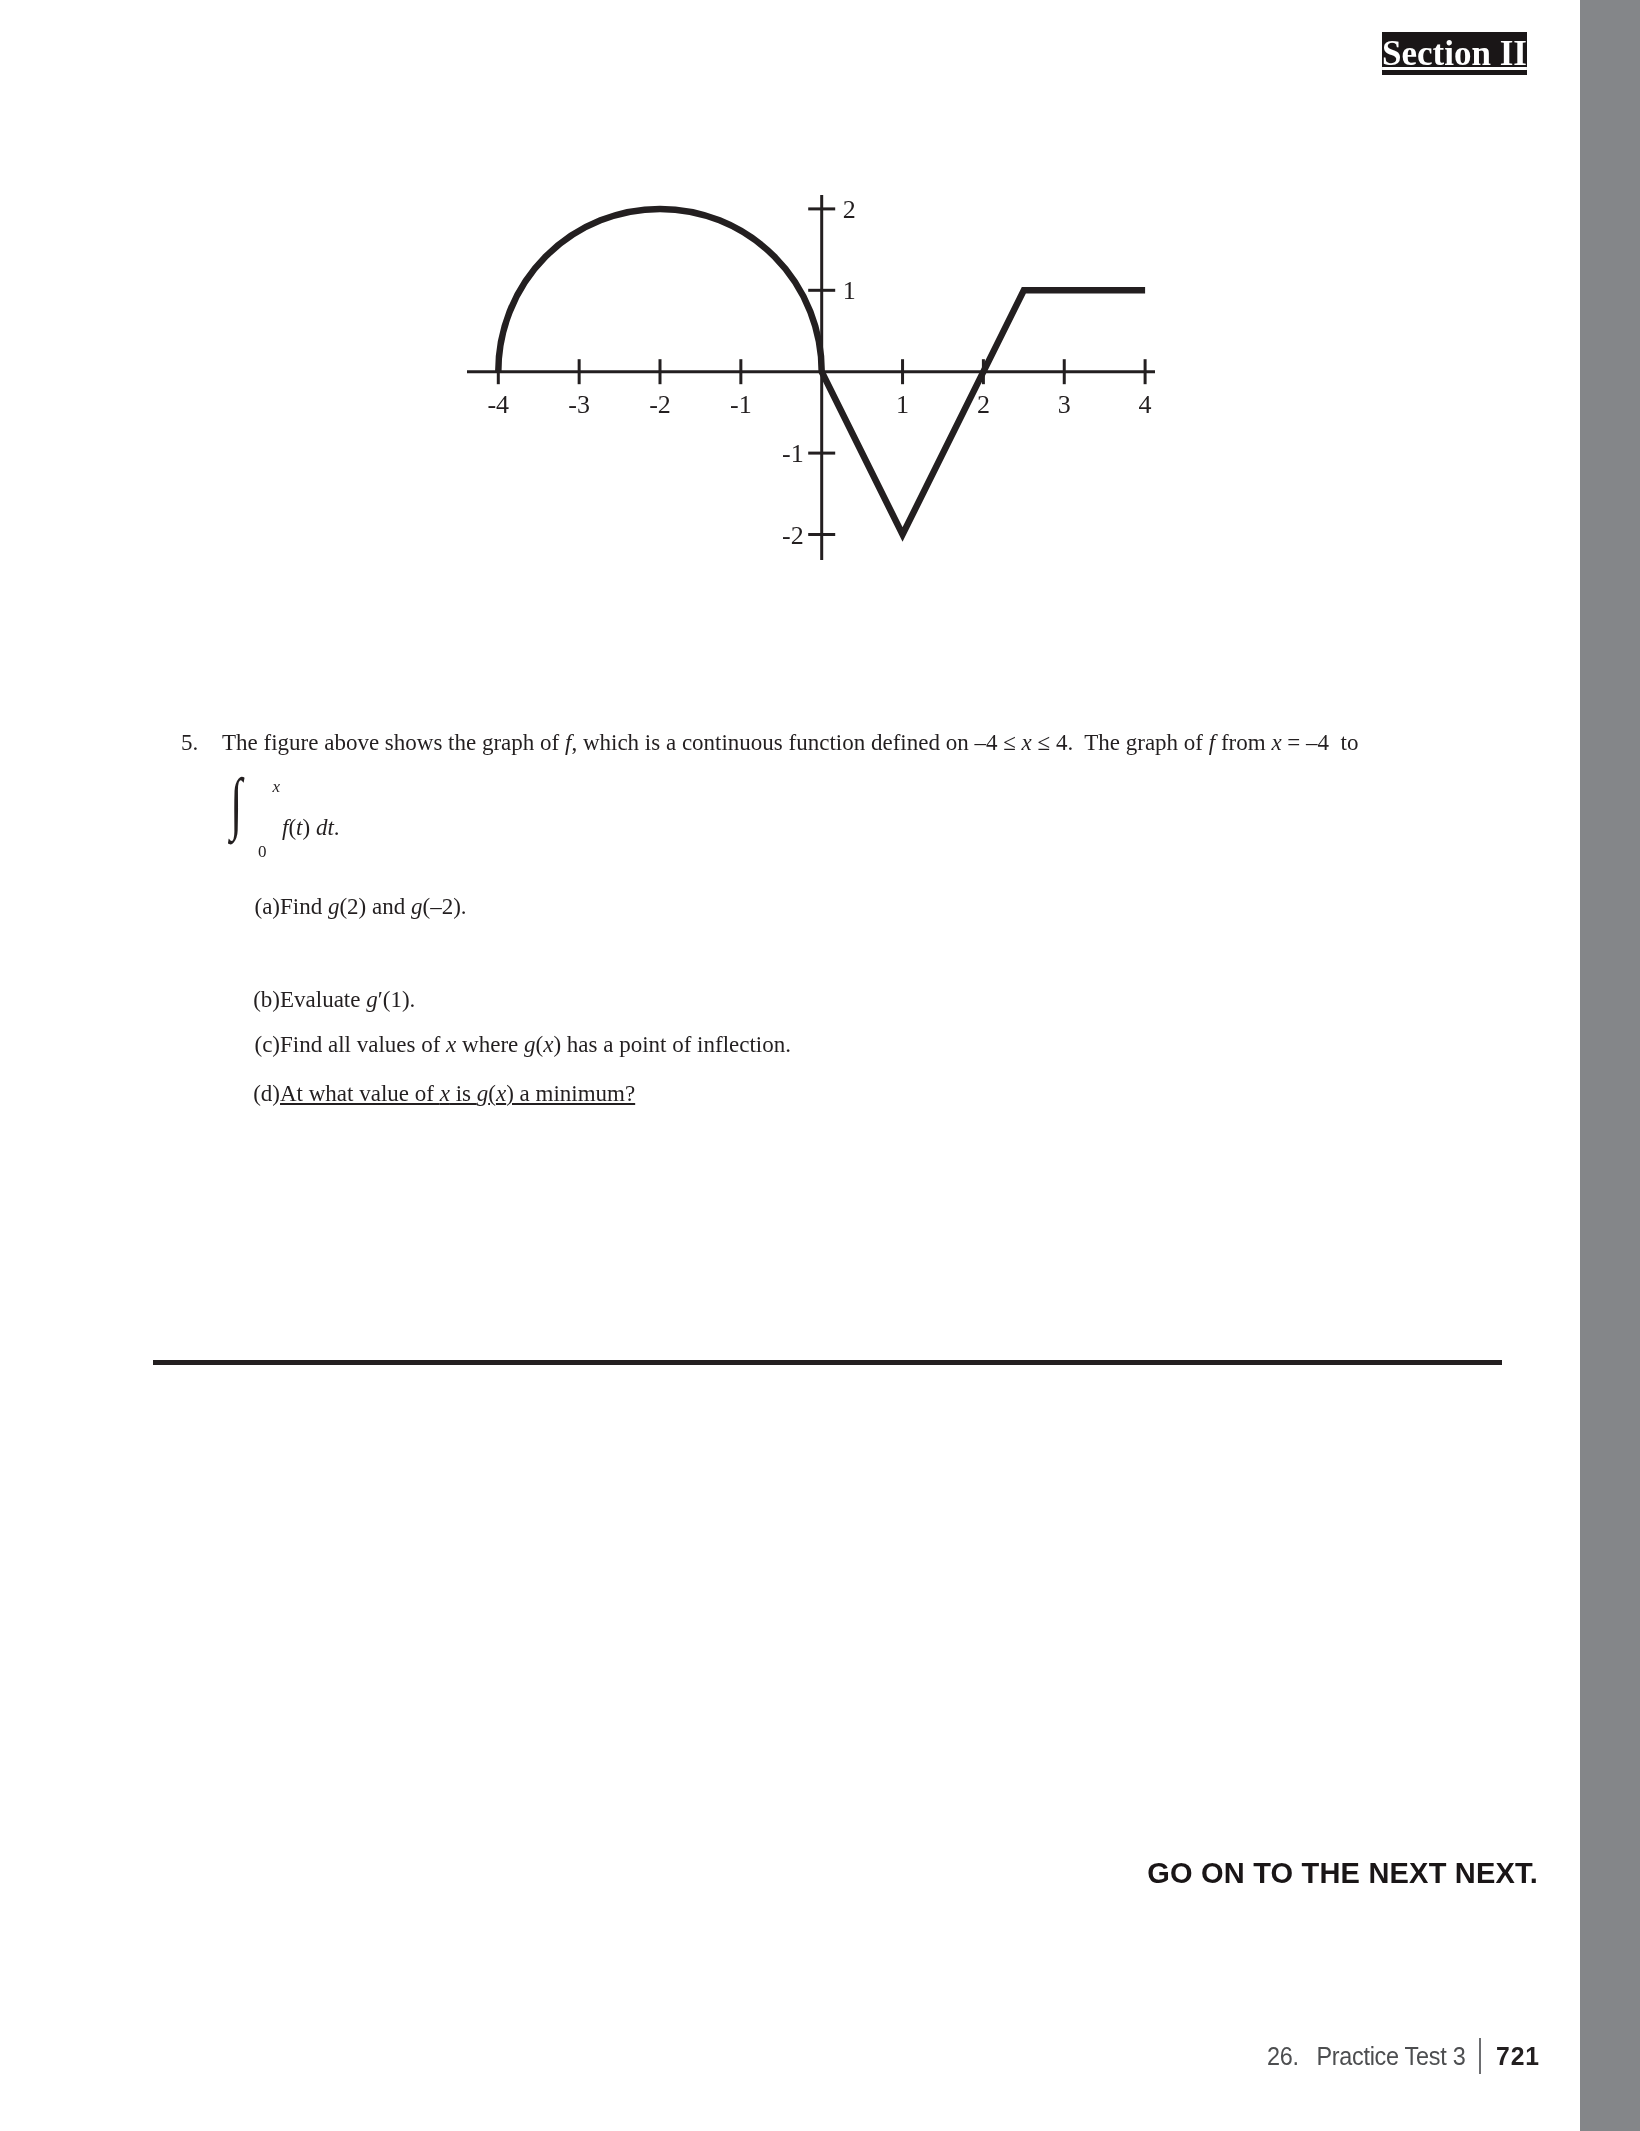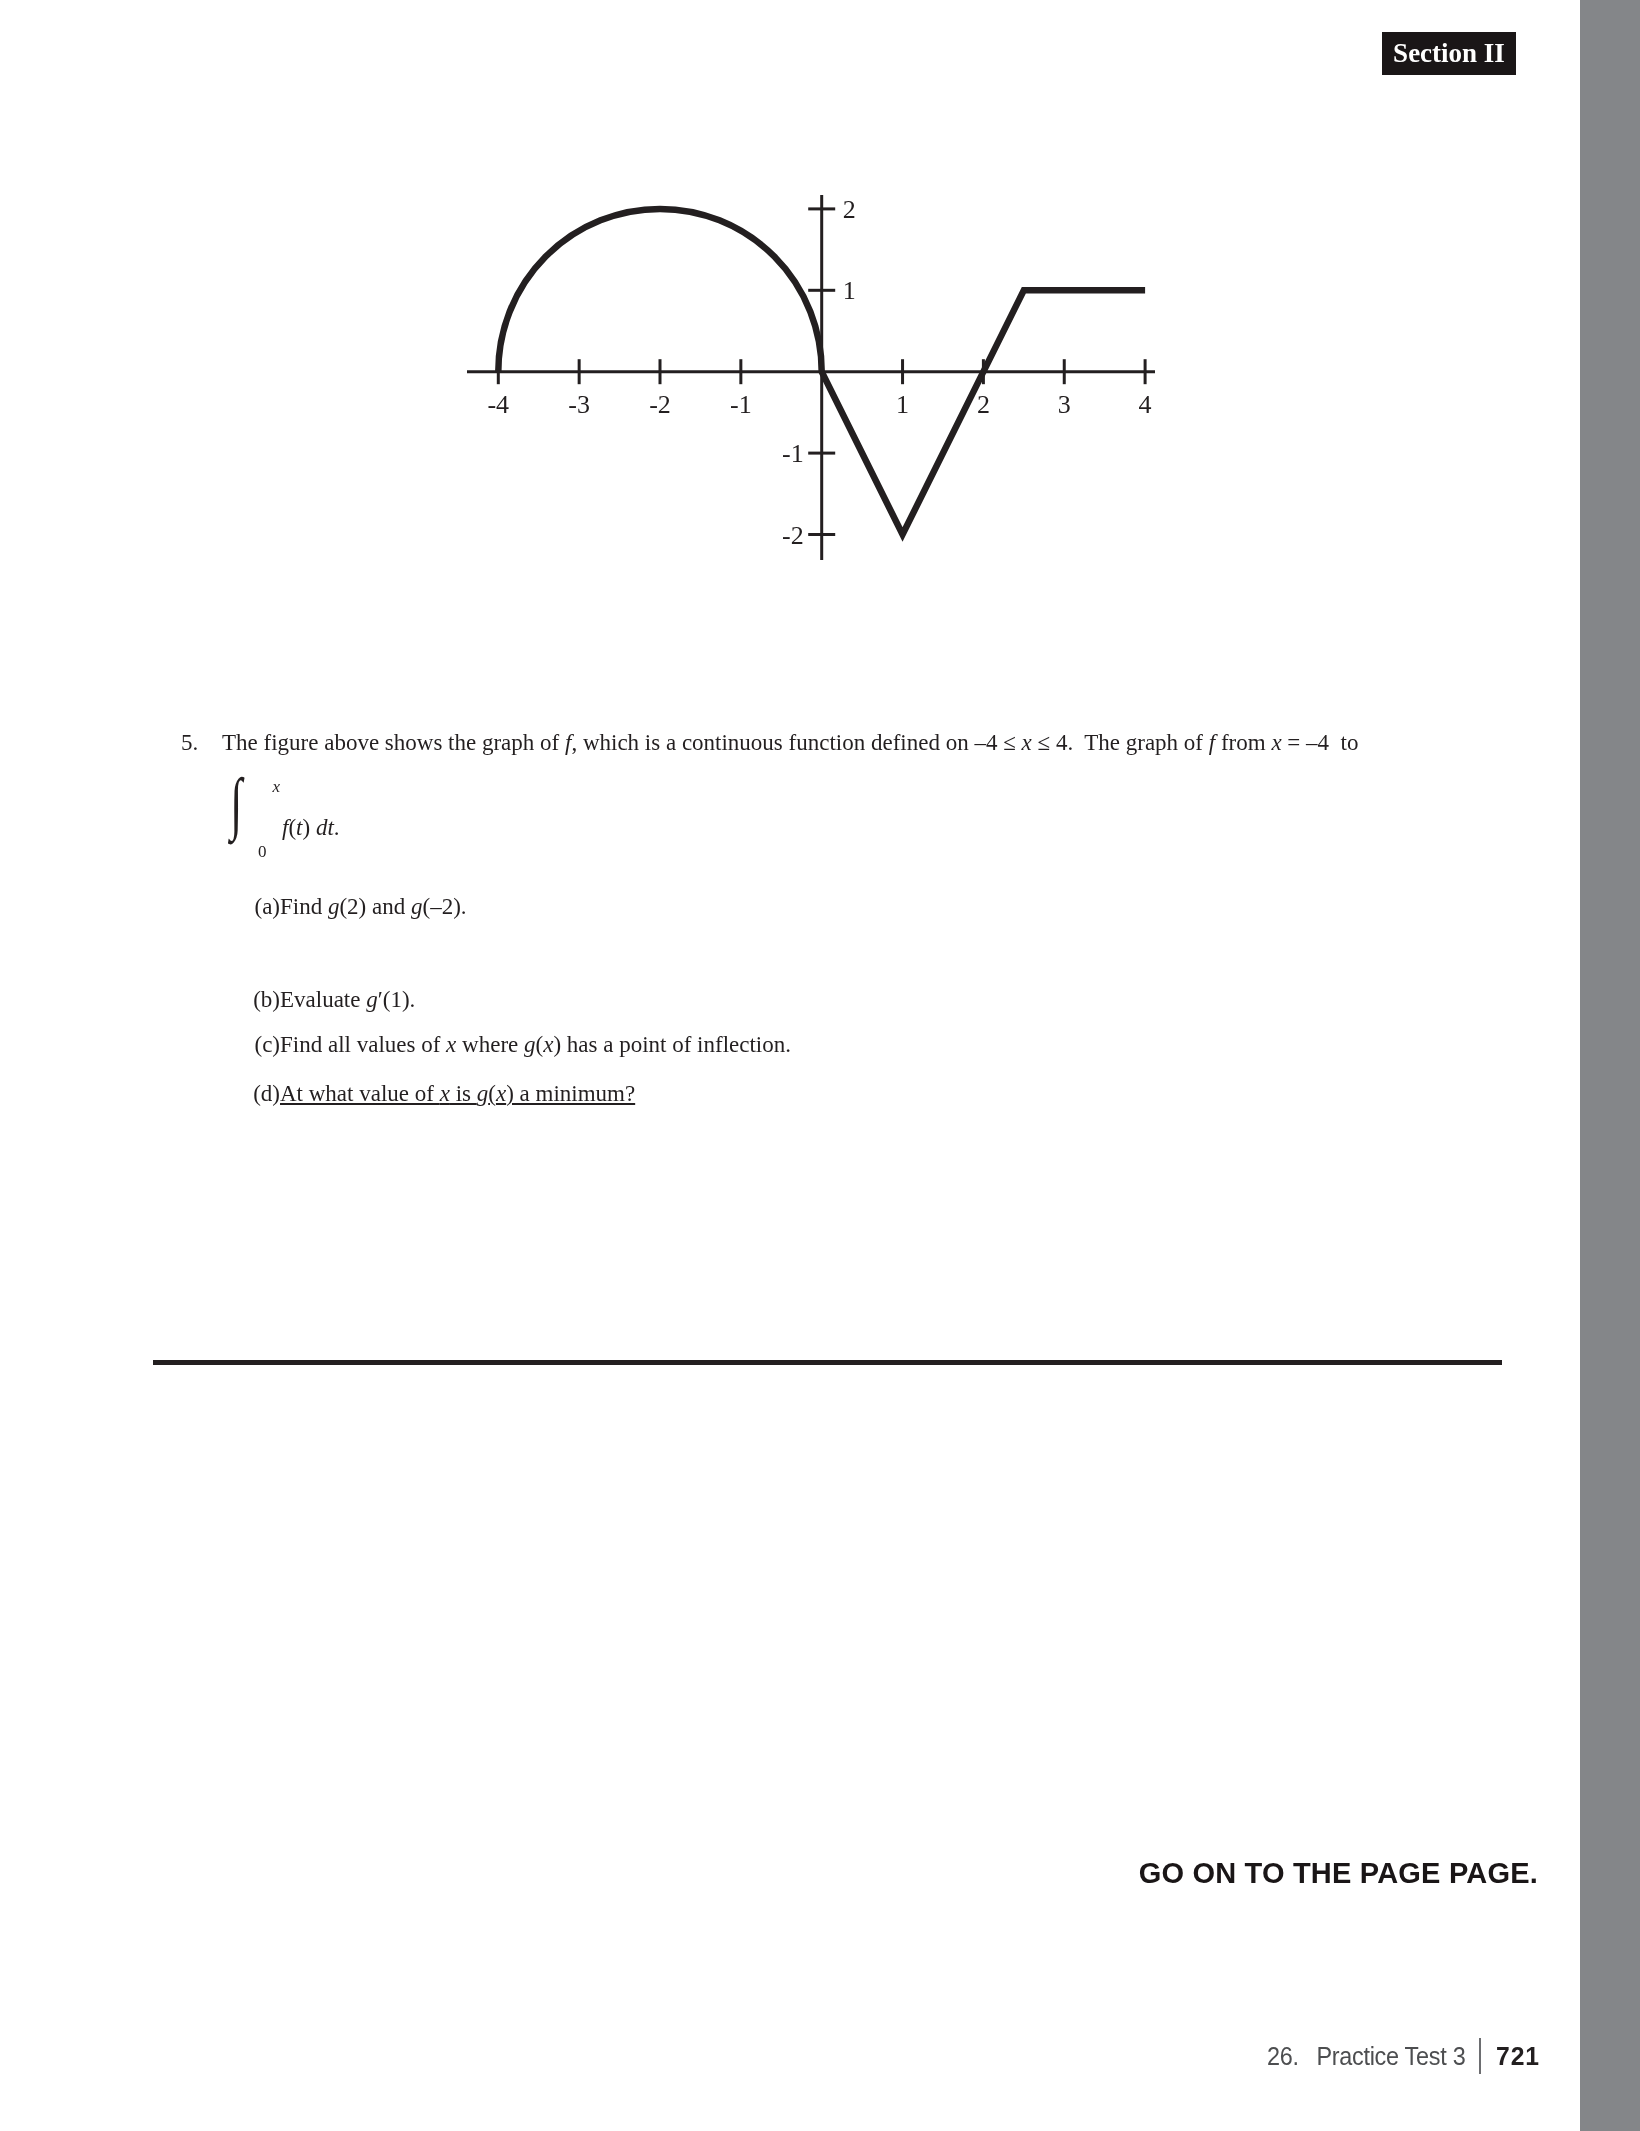--- a/index.html
+++ b/index.html
@@ -2,23 +2,23 @@
 <html><head>
 <meta charset="utf-8">
 <style>
   html,body{margin:0;padding:0;background:#e8e8e8;}
   .page{
     position:relative;width:1640px;height:2131px;background:#ffffff;
     font-family:"Liberation Serif",serif;color:#231f20;overflow:hidden;
   }
   .edge-bar{position:absolute;top:0;right:0;width:60px;height:2131px;}
   .badge{
-    position:absolute;left:1382px;top:32px;width:134px;height:43px;
+    position:absolute;left:1382px;top:32px;width:145px;height:43px;
     background:#1a1617;color:#ffffff;display:flex;align-items:center;justify-content:center;
-    font-weight:bold;font-size:27px;font-family:"Liberation Serif",serif;
+    font-weight:bold;font-size:35px;font-family:"Liberation Serif",serif;text-decoration:underline;
   }
   .figure{position:absolute;left:440px;top:170px;width:760px;height:440px;}
   .figure svg{overflow:visible;}
   .figure text{font-family:"Liberation Serif",serif;font-size:26px;}
   .q-line{position:absolute;white-space:nowrap;font-size:23px;line-height:23px;}
   .q-num{position:absolute;left:181px;top:731px;font-size:23px;line-height:23px;}
   .q1{left:222px;top:731px;text-align:center;}
   .q2{left:222px;top:812px;}
   .integral{
     display:inline-block;position:relative;width:50px;height:23px;
@@ -114,21 +114,21 @@
   </div>
   <div class="part p-c">
     <span class="part-label">(c)</span><span>Find all values of <i>x</i> where <i>g</i>(<i>x</i>) has a point of inflection.</span>
   </div>
   <div class="part p-d">
     <span class="part-label">(d)</span><span>At what value of <i>x</i> is <i>g</i>(<i>x</i>) a minimum?</span>
   </div>
 
   <div class="rule"></div>
 
-  <div class="go-on">GO ON TO THE PAGE PAGE.</div>
+  <div class="go-on">GO ON TO THE NEXT NEXT.</div>
 
   <div class="footer">
     <span class="chapter">26.  Practice Test 3</span>
     <span class="footer-sep"></span>
     <span class="page-num">721</span>
   </div>
 
 </div>
 
 </body></html>

